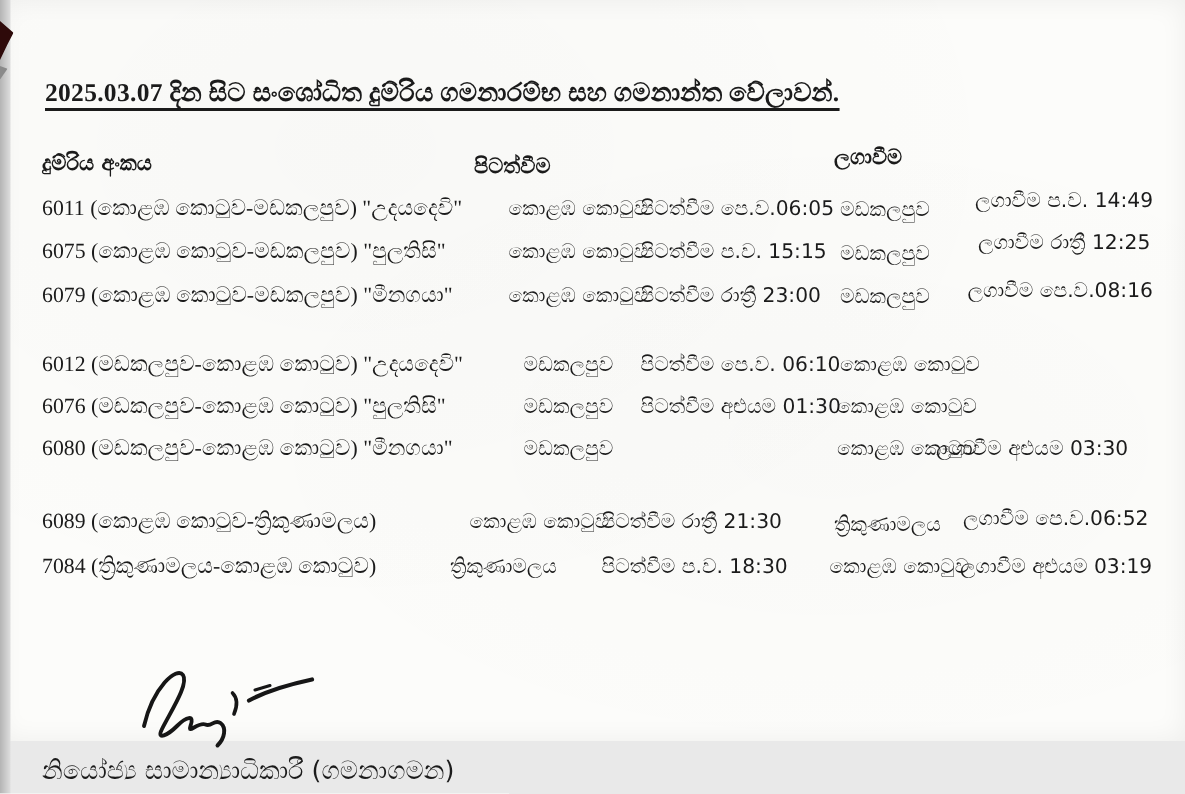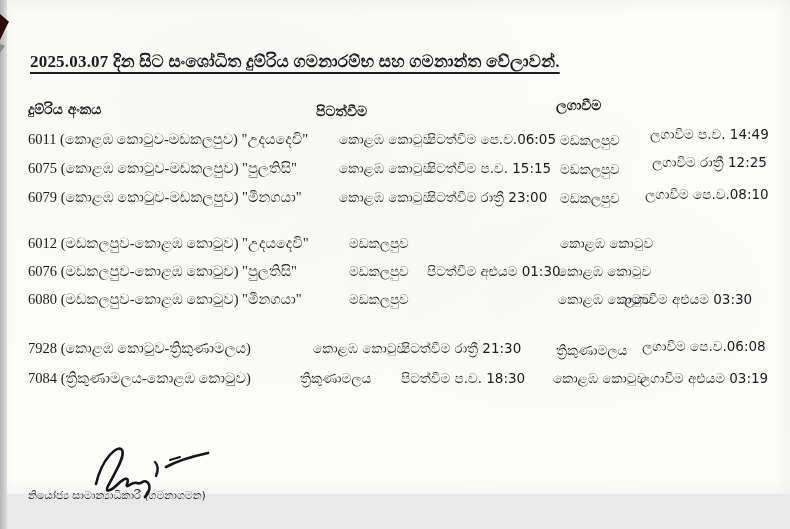--- a/index.html
+++ b/index.html
@@ -44,21 +44,21 @@
   .row{position:absolute;left:0;width:790px;height:22px;}
   .seg{
     position:absolute;top:0;font-size:13.5px;white-space:nowrap;
   }
   .seg-train{
     font-family:"Liberation Serif","DejaVu Sans",serif;
     font-size:14.5px;
   }
   .signature{position:absolute;left:82px;top:440px;width:140px;height:62px;}
   .designation{
-    position:absolute;left:28px;top:489px;font-size:11px;white-space:nowrap;
+    position:absolute;left:28px;top:504px;font-size:17px;white-space:nowrap;
   }
 </style>
 </head>
 <body>
 
 <div class="page">
   <div class="scan-edge"></div>
   <div class="corner-mark"></div>
   <div class="corner-mark2"></div>
 
@@ -80,47 +80,48 @@
     <span class="seg" style="left:339px">කොළඹ කොටුව</span>
     <span class="seg" style="left:427px">පිටත්වීම ප.ව. 15:15</span>
     <span class="seg" style="left:560px;top:1px">මඩකලපුව</span>
     <span class="seg" style="left:652px;top:-6px">ලගාවීම රාත්‍රී  12:25</span>
   </div>
   <div class="row" style="top:189px">
     <span class="seg seg-train" style="left:28px">6079 (කොළඹ කොටුව-මඩකලපුව) "මීනගයා"</span>
     <span class="seg" style="left:339px">කොළඹ කොටුව</span>
     <span class="seg" style="left:427px">පිටත්වීම රාත්‍රී  23:00</span>
     <span class="seg" style="left:560px;top:1px">මඩකලපුව</span>
-    <span class="seg" style="left:645px;top:-3px">ලගාවීම පෙ.ව.08:10</span>
+    <span class="seg" style="left:645px;top:-3px">ලගාවීම පෙ.ව.08:16</span>
   </div>
 
   <div class="row" style="top:235px">
     <span class="seg seg-train" style="left:28px">6012 (මඩකලපුව-කොළඹ කොටුව) "උදයදෙවි"</span>
     <span class="seg" style="left:349px">මඩකලපුව</span>
+    <span class="seg" style="left:427px">පිටත්වීම පෙ.ව. 06:10</span>
     <span class="seg" style="left:560px">කොළඹ කොටුව</span>
   </div>
   <div class="row" style="top:263px">
     <span class="seg seg-train" style="left:28px">6076 (මඩකලපුව-කොළඹ කොටුව) "පුලතිසි"</span>
     <span class="seg" style="left:349px">මඩකලපුව</span>
     <span class="seg" style="left:427px">පිටත්වීම අළුයම 01:30</span>
     <span class="seg" style="left:558px">කොළඹ කොටුව</span>
   </div>
   <div class="row" style="top:291px">
     <span class="seg seg-train" style="left:28px">6080 (මඩකලපුව-කොළඹ කොටුව) "මීනගයා"</span>
     <span class="seg" style="left:349px">මඩකලපුව</span>
     <span class="seg" style="left:558px">කොළඹ කොටුව</span>
     <span class="seg" style="left:624px">ලගාවීම අළුයම 03:30</span>
   </div>
 
   <div class="row" style="top:340px">
-    <span class="seg seg-train" style="left:28px">7928 (කොළඹ කොටුව-ත්‍රිකුණාමලය)</span>
+    <span class="seg seg-train" style="left:28px">6089 (කොළඹ කොටුව-ත්‍රිකුණාමලය)</span>
     <span class="seg" style="left:313px">කොළඹ කොටුව</span>
     <span class="seg" style="left:401px">පිටත්වීම රාත්‍රී  21:30</span>
     <span class="seg" style="left:556px;top:2px">ත්‍රිකුණාමලය</span>
-    <span class="seg" style="left:642px;top:-2px">ලගාවීම  පෙ.ව.06:08</span>
+    <span class="seg" style="left:642px;top:-2px">ලගාවීම  පෙ.ව.06:52</span>
   </div>
   <div class="row" style="top:370px">
     <span class="seg seg-train" style="left:28px">7084 (ත්‍රිකුණාමලය-කොළඹ කොටුව)</span>
     <span class="seg" style="left:300px">ත්‍රිකුණාමලය</span>
     <span class="seg" style="left:401px">පිටත්වීම ප.ව. 18:30</span>
     <span class="seg" style="left:553px">කොළඹ කොටුව</span>
     <span class="seg" style="left:640px">ලගාවීම අළුයම 03:19</span>
   </div>
 
   <svg class="signature" viewBox="0 0 140 62" fill="none" xmlns="http://www.w3.org/2000/svg">

